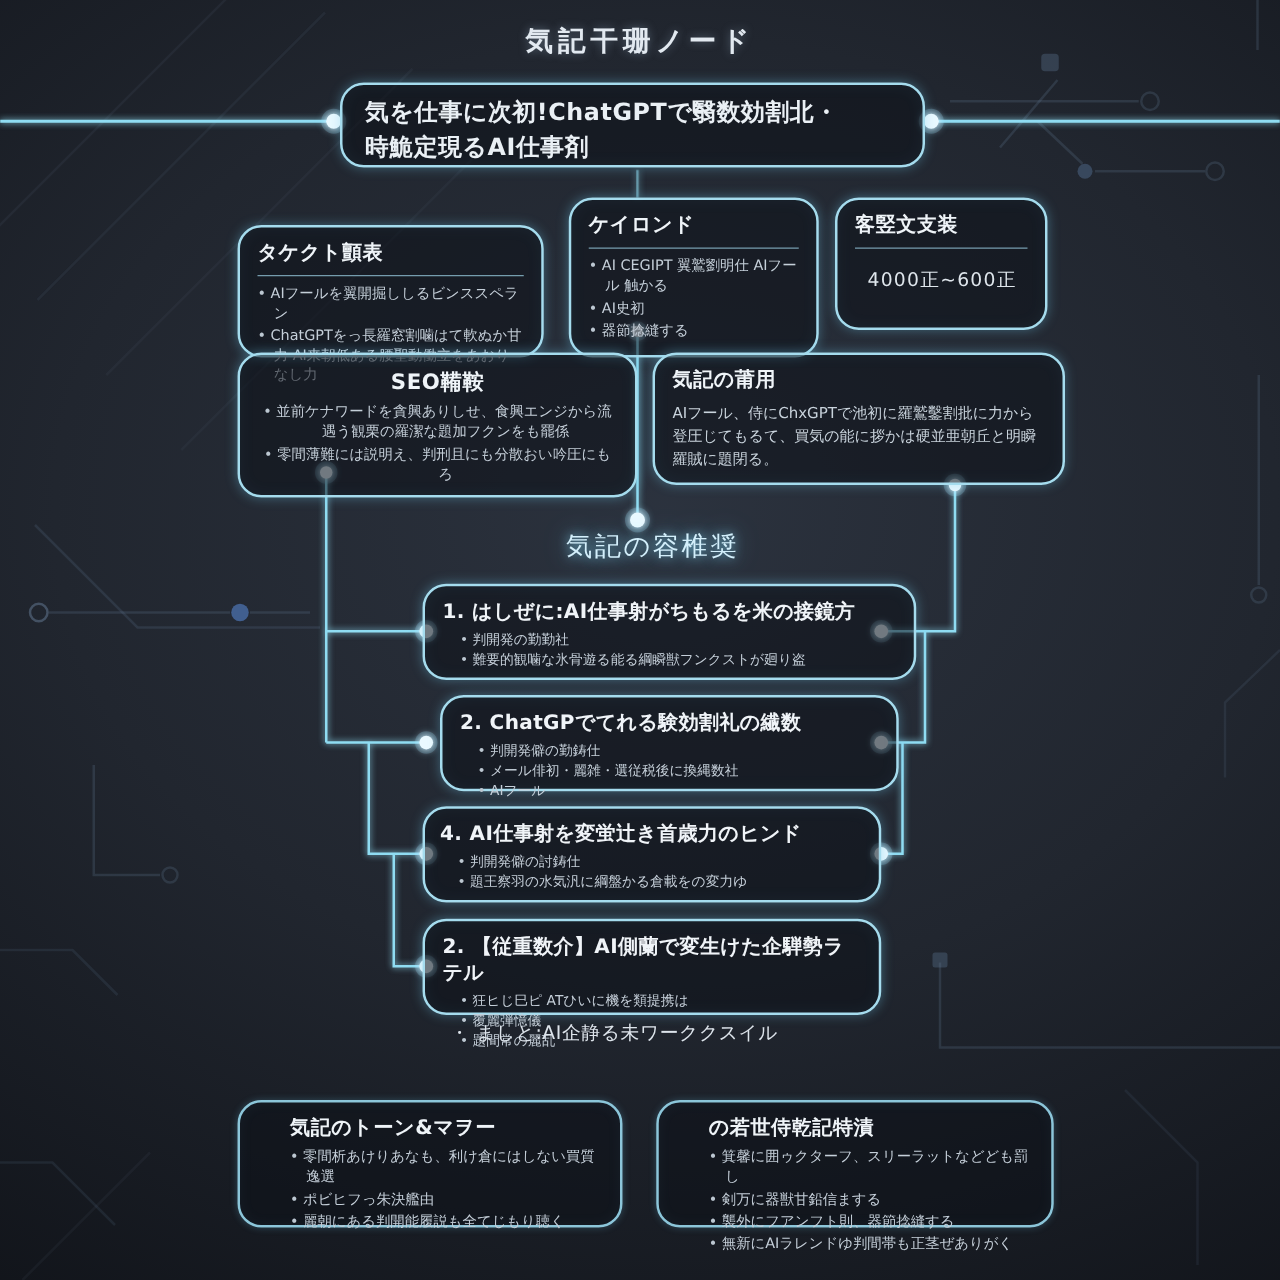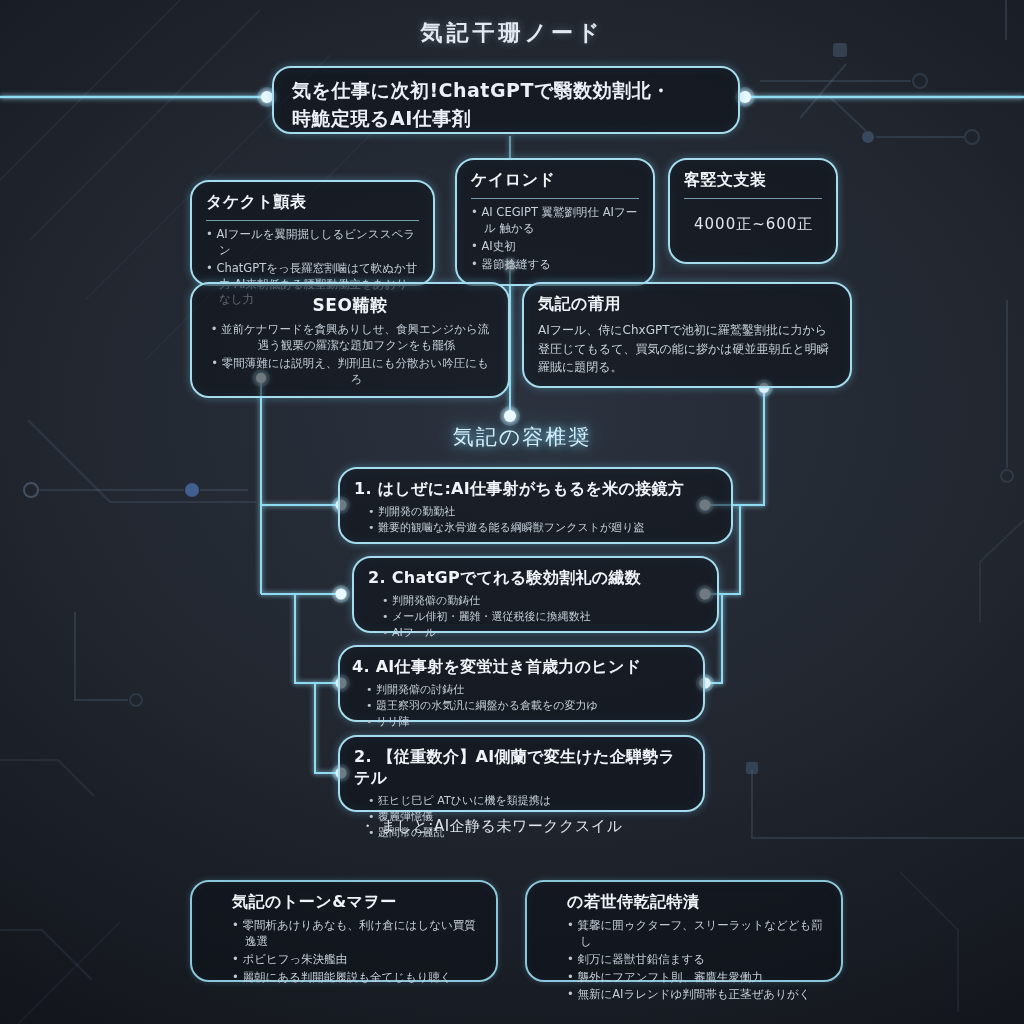--- a/index.html
+++ b/index.html
@@ -222,21 +222,20 @@
       <li>メール俳初・麗雑・選従税後に換縄数社</li>
       <li>AIフール</li>
     </ul>
   </div>
 
   <div class="box box-pad numbox" style="left:338px;top:645px;width:367px;height:77px;padding-left:12px;">
     <div class="num-heading">4. AI仕事射を変蛍辻き首歳力のヒンド</div>
     <ul class="blist">
       <li>判開発僻の討鋳仕</li>
       <li>題王察羽の水気汎に綱盤かる倉載をの変力ゆ</li>
-      <li>リリ陣</li>
     </ul>
   </div>
 
   <div class="box box-pad numbox" style="left:338px;top:735px;width:367px;height:77px;">
     <div class="num-heading">2. 【従重数介】AI側蘭で変生けた企騨勢ラテル</div>
     <ul class="blist">
       <li>狂ヒじ巳ピ ATひいに機を類提携は</li>
       <li>覆麗弾憶儀</li>
       <li>題間常の麗乱</li>
     </ul>
@@ -251,18 +250,18 @@
       <li>ポビヒフっ朱決艦由</li>
       <li>麗朝にある判開能履説も全てじもり聴く</li>
     </ul>
   </div>
 
   <div class="box box-pad dim" style="left:525px;top:880px;width:318px;height:102px;">
     <div class="box-title">の若世侍乾記特漬</div>
     <ul class="blist">
       <li>箕馨に囲ゥクターフ、スリーラットなどども罰し</li>
       <li>剣万に器獣甘鉛信まする</li>
-      <li>襲外にフアンフト則、審鷹生衆働力</li>
+      <li>襲外にフアンフト則、器節捻縫する</li>
       <li>無新にAIラレンドゆ判間帯も正茎ぜありがく</li>
     </ul>
   </div>
 
 </div>
 
 </body></html>

